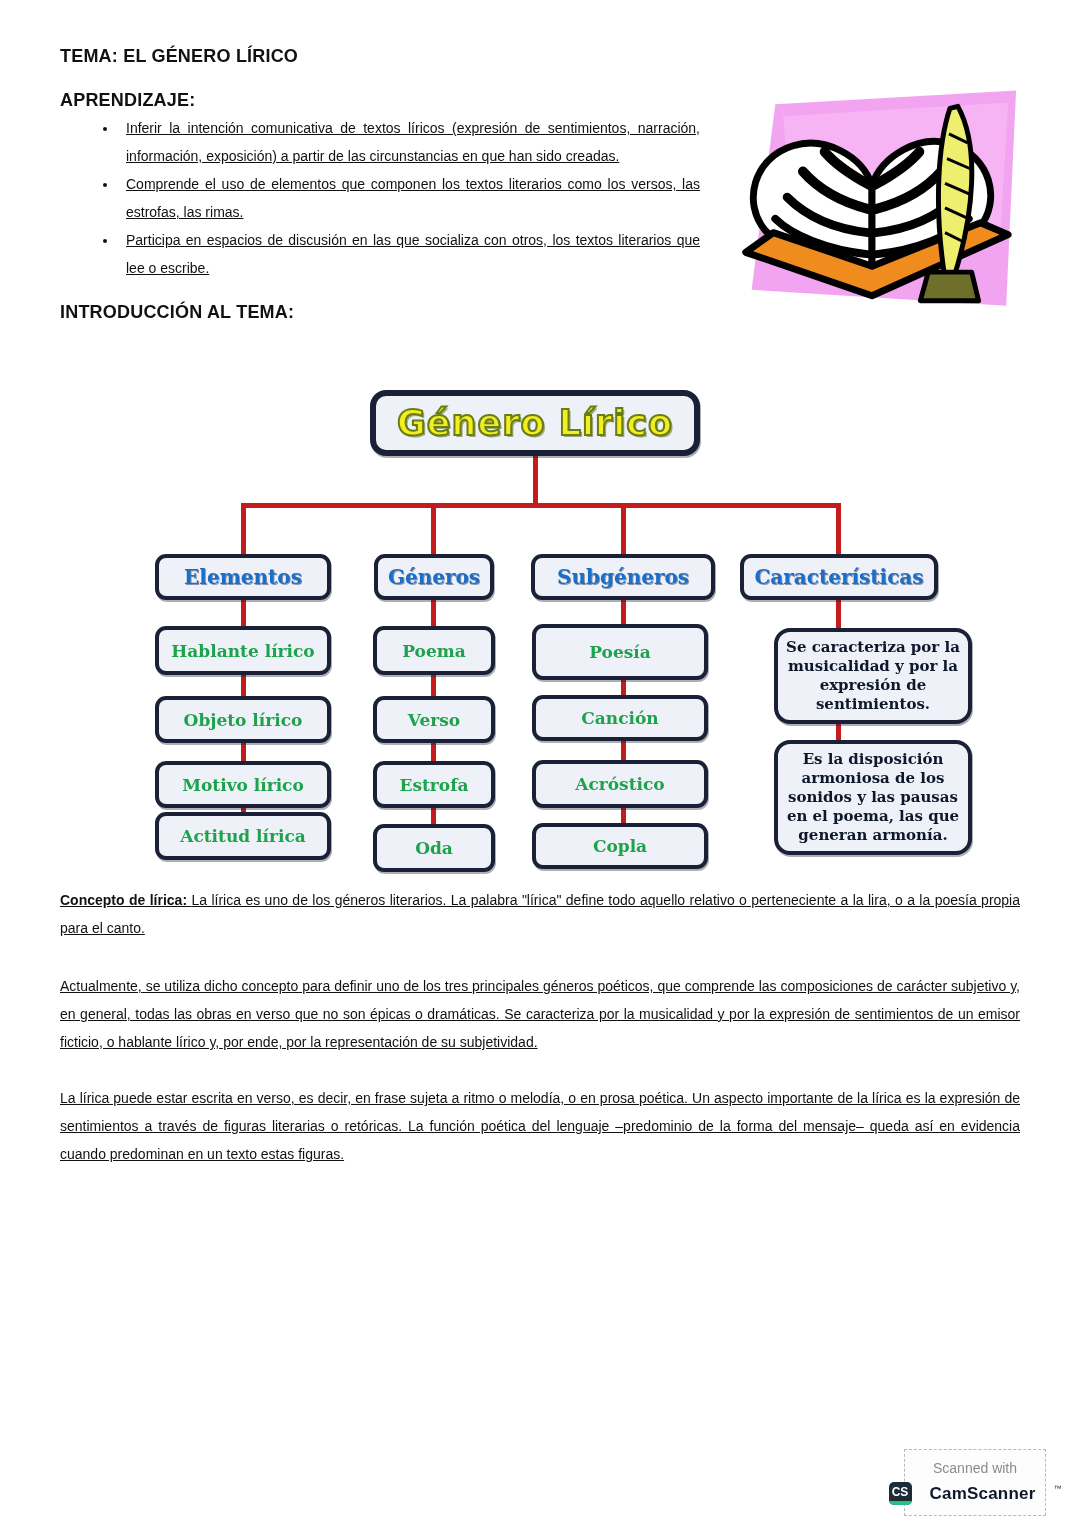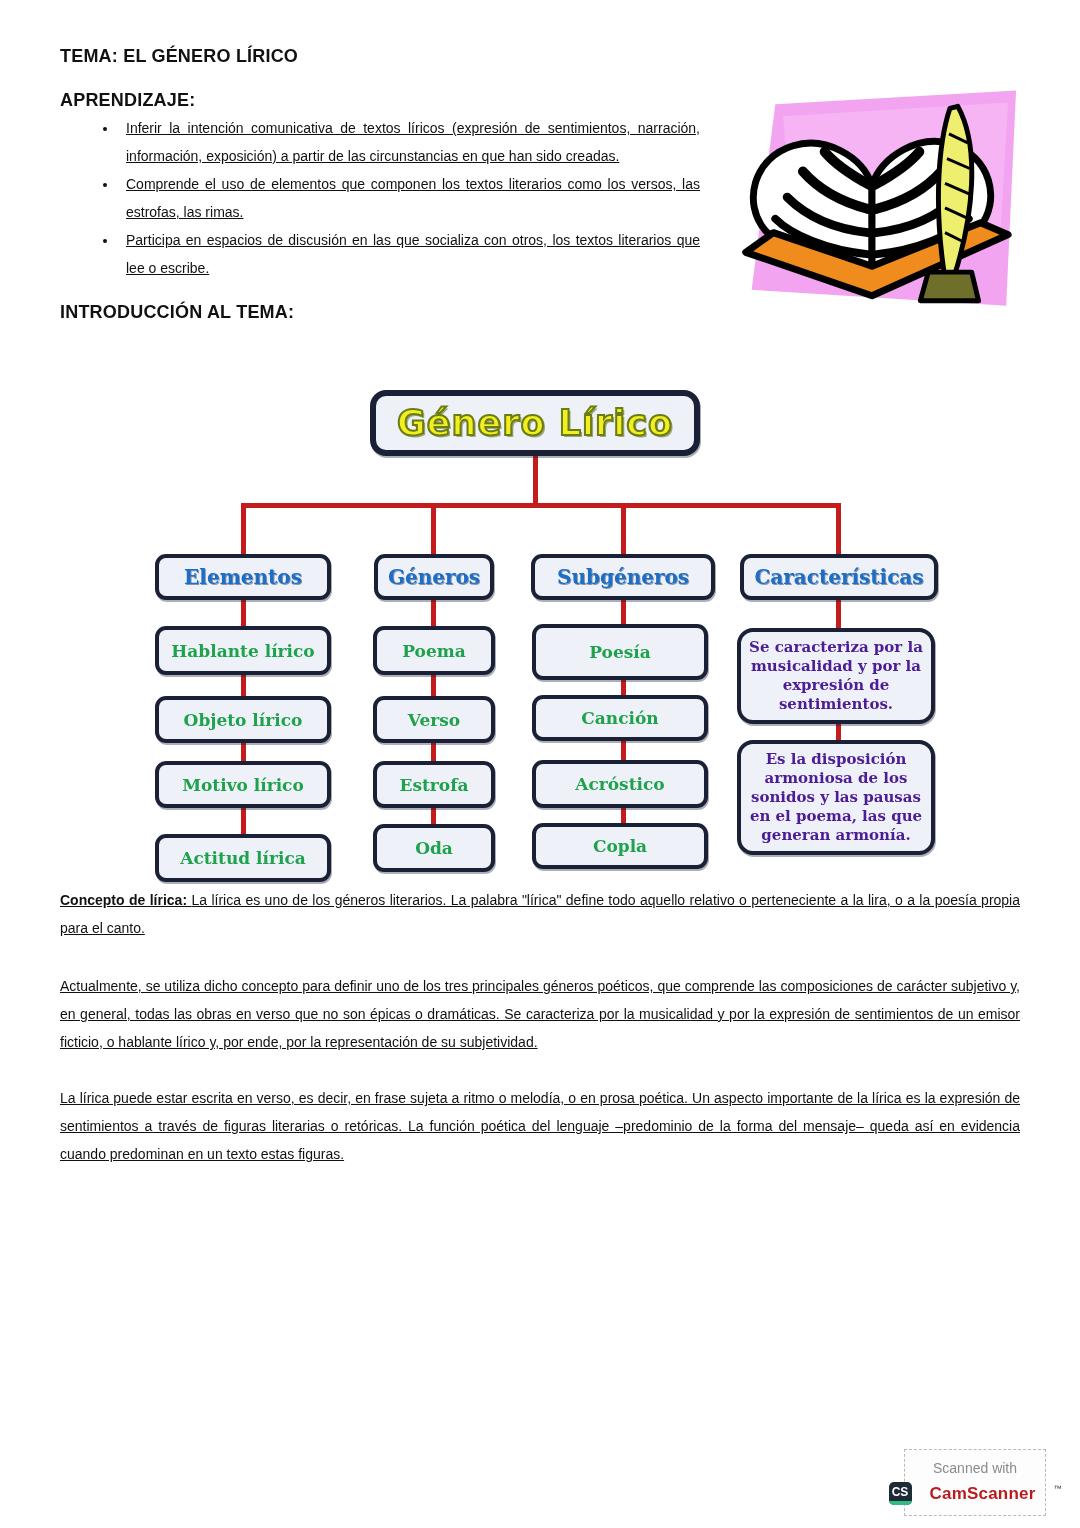--- a/index.html
+++ b/index.html
@@ -86,23 +86,24 @@
     font-family: "DejaVu Serif", serif;
     font-weight: bold;
     font-size: 17px;
     color: #1ea24c;
   }
   .text-box {
     font-family: "DejaVu Serif", serif;
     font-weight: bold;
     font-size: 15px;
     line-height: 1.28;
-    color: #4c1d95;
+    color: #0f172a;
     padding: 4px 8px;
     border-radius: 16px;
+    margin-left: 37px;
   }
 
   
   .contenido-head { margin-top: 14px; }
   .para2 { margin-top: 30px; }
   .para3 { margin-top: 28px; }
 
   
   .camscanner-badge {
     position: absolute;
@@ -151,21 +152,21 @@
     position: absolute;
     bottom: 0;
     left: 0;
     width: 100%;
     height: 4px;
     background: #2ebd85;
   }
   .brand {
     font-size: 17px;
     font-weight: bold;
-    color: #b91c1c;
+    color: #0f172a;
     letter-spacing: 0.2px;
   }
   .tm { font-size: 8px; color: #1d2b36; align-self: flex-start; margin-top: 2px; }
 </style>
 </head>
 <body>
 
 <div class="page">
 
   <div class="h">TEMA: EL GÉNERO LÍRICO</div>
@@ -239,21 +240,21 @@
 
     <div class="dbox item-box" style="left:155px; top:288px; width:176px; height:49px;">
         <span>Hablante lírico</span>
       </div>
     <div class="dbox item-box" style="left:155px; top:358px; width:176px; height:47px;">
         <span>Objeto lírico</span>
       </div>
     <div class="dbox item-box" style="left:155px; top:423px; width:176px; height:47px;">
         <span>Motivo lírico</span>
       </div>
-    <div class="dbox item-box" style="left:155px; top:496px; width:176px; height:48px;">
+    <div class="dbox item-box" style="left:155px; top:474px; width:176px; height:48px;">
         <span>Actitud lírica</span>
       </div>
 
     <div class="dbox item-box" style="left:373px; top:288px; width:122px; height:49px;">
         <span>Poema</span>
       </div>
     <div class="dbox item-box" style="left:373px; top:358px; width:122px; height:47px;">
         <span>Verso</span>
       </div>
     <div class="dbox item-box" style="left:373px; top:423px; width:122px; height:47px;">

